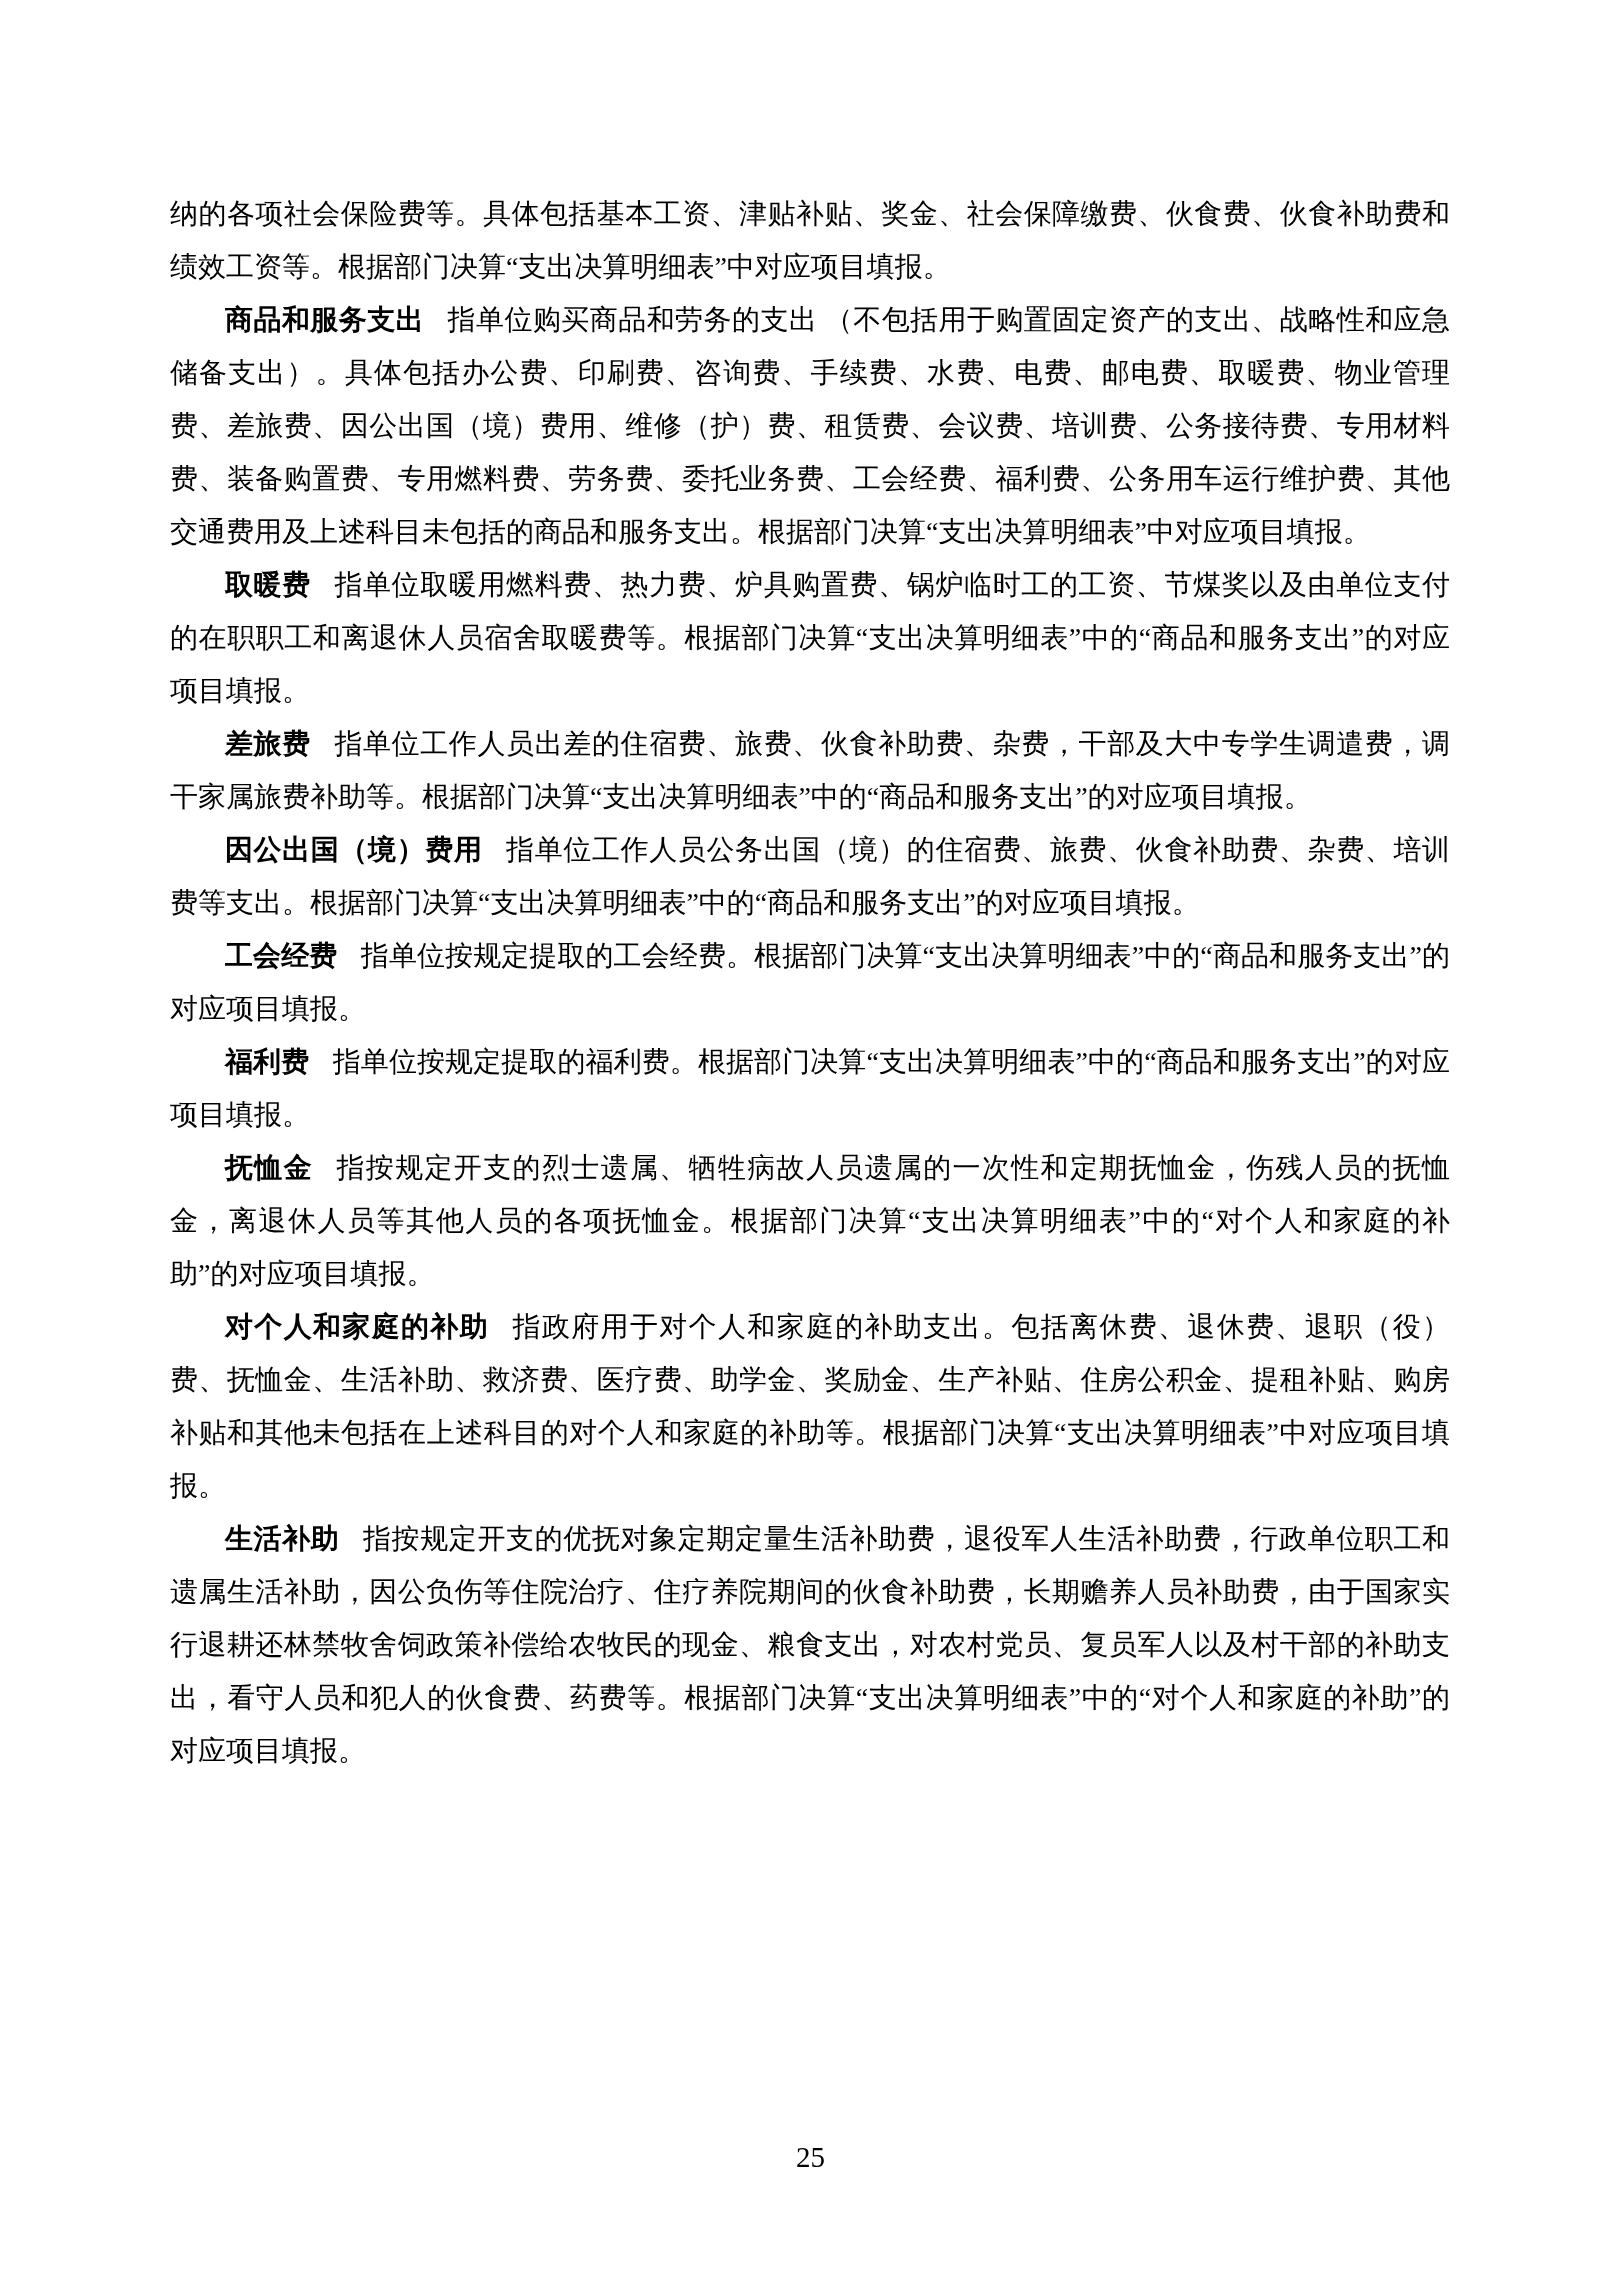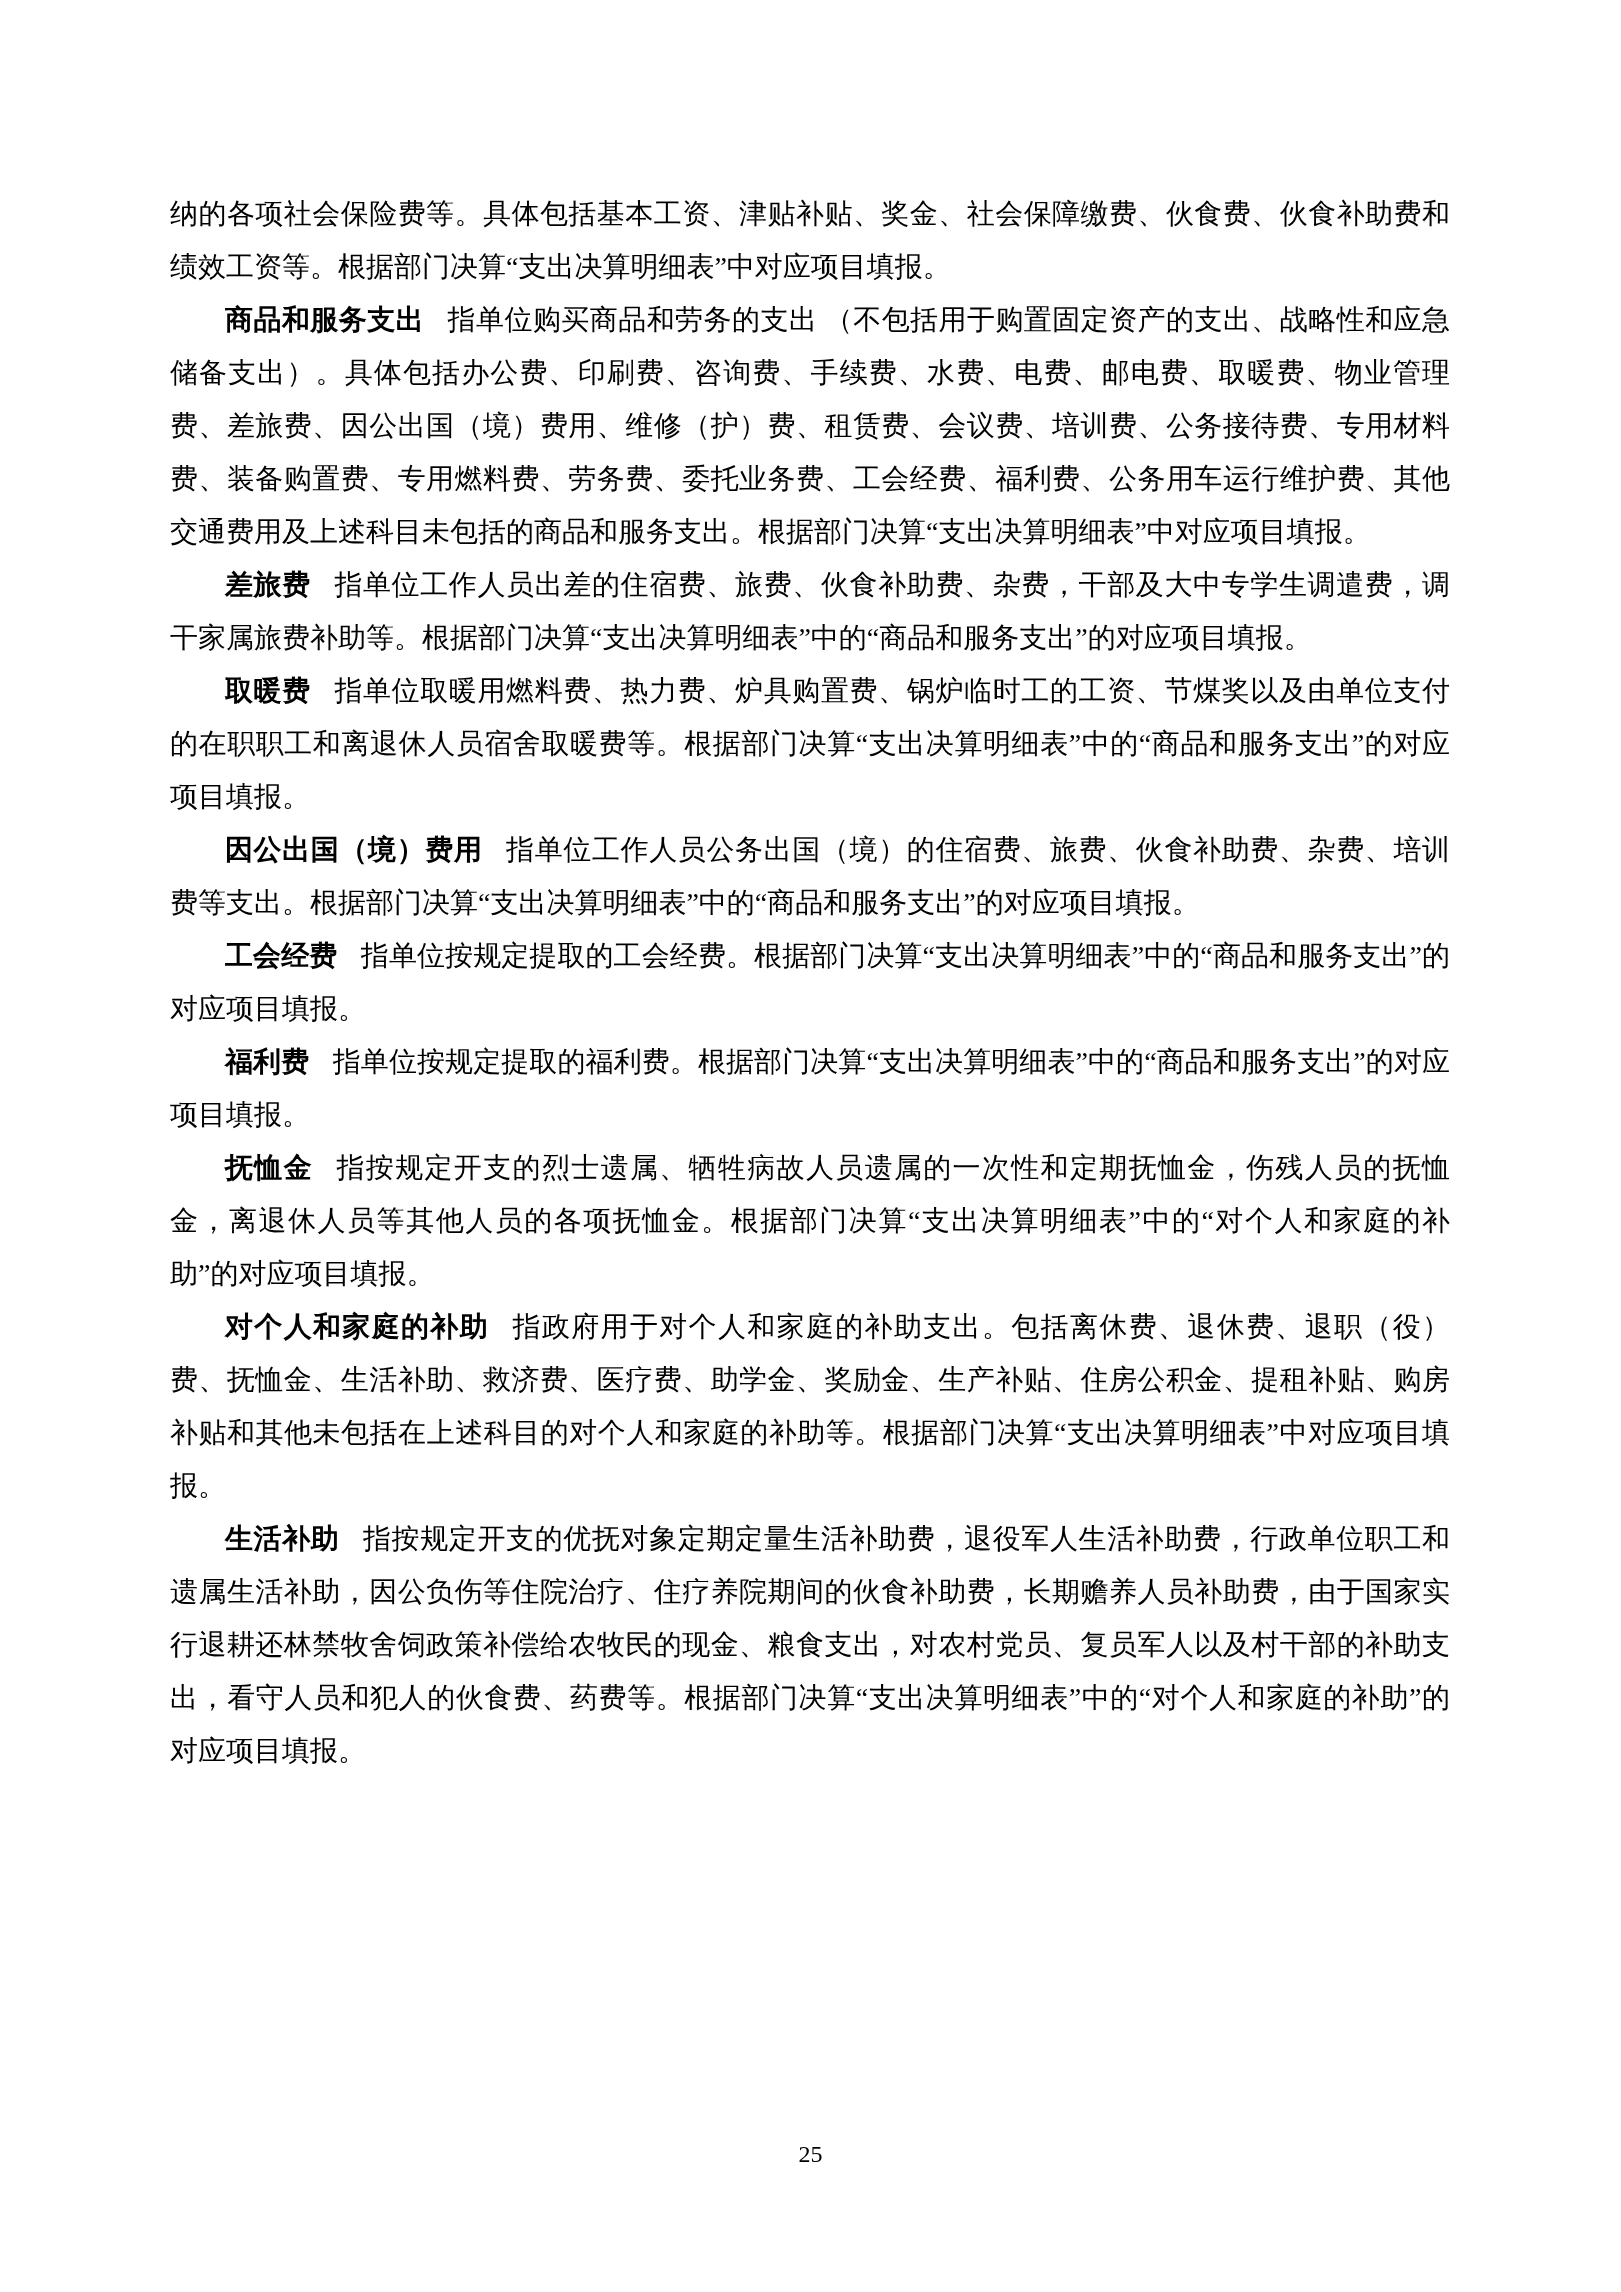--- a/index.html
+++ b/index.html
@@ -38,37 +38,37 @@
   .term {
     font-weight: 700;
     padding-right: 23.5px;
   }
   .page-number {
     position: absolute;
     top: 2141px;
     left: 0;
     width: 100%;
     text-align: center;
-    font-size: 24px;
+    font-size: 29px;
     font-family: "Liberation Serif", serif;
   }
 </style>
 </head>
 <body>
 
 <div class="page">
   <div class="content">
 
     <p class="continuation"><span>纳的各项社会保险费等。具体包括基本工资、津贴补贴、奖金、社会保障缴费、伙食费、伙食补助费和绩效工资等。根据部门决算“支出决算明细表”中对应项目填报。</span></p>
 
     <p><span class="term">商品和服务支出</span><span>指单位购买商品和劳务的支出 （不包括用于购置固定资产的支出、战略性和应急储备支出）。具体包括办公费、印刷费、咨询费、手续费、水费、电费、邮电费、取暖费、物业管理费、差旅费、因公出国（境）费用、维修（护）费、租赁费、会议费、培训费、公务接待费、专用材料费、装备购置费、专用燃料费、劳务费、委托业务费、工会经费、福利费、公务用车运行维护费、其他交通费用及上述科目未包括的商品和服务支出。根据部门决算“支出决算明细表”中对应项目填报。</span></p>
 
+    <p><span class="term">取暖费</span><span>指单位取暖用燃料费、热力费、炉具购置费、锅炉临时工的工资、节煤奖以及由单位支付的在职职工和离退休人员宿舍取暖费等。根据部门决算“支出决算明细表”中的“商品和服务支出”的对应项目填报。</span></p>
+
     <p><span class="term">差旅费</span><span>指单位工作人员出差的住宿费、旅费、伙食补助费、杂费，干部及大中专学生调遣费，调干家属旅费补助等。根据部门决算“支出决算明细表”中的“商品和服务支出”的对应项目填报。</span></p>
-
-    <p><span class="term">取暖费</span><span>指单位取暖用燃料费、热力费、炉具购置费、锅炉临时工的工资、节煤奖以及由单位支付的在职职工和离退休人员宿舍取暖费等。根据部门决算“支出决算明细表”中的“商品和服务支出”的对应项目填报。</span></p>
 
     <p><span class="term">因公出国（境）费用</span><span>指单位工作人员公务出国（境）的住宿费、旅费、伙食补助费、杂费、培训费等支出。根据部门决算“支出决算明细表”中的“商品和服务支出”的对应项目填报。</span></p>
 
 
     <p><span class="term">工会经费</span><span>指单位按规定提取的工会经费。根据部门决算“支出决算明细表”中的“商品和服务支出”的对应项目填报。</span></p>
 
     <p><span class="term">福利费</span><span>指单位按规定提取的福利费。根据部门决算“支出决算明细表”中的“商品和服务支出”的对应项目填报。</span></p>
 
     <p><span class="term">抚恤金</span><span>指按规定开支的烈士遗属、牺牲病故人员遗属的一次性和定期抚恤金，伤残人员的抚恤金，离退休人员等其他人员的各项抚恤金。根据部门决算“支出决算明细表”中的“对个人和家庭的补助”的对应项目填报。</span></p>
 

